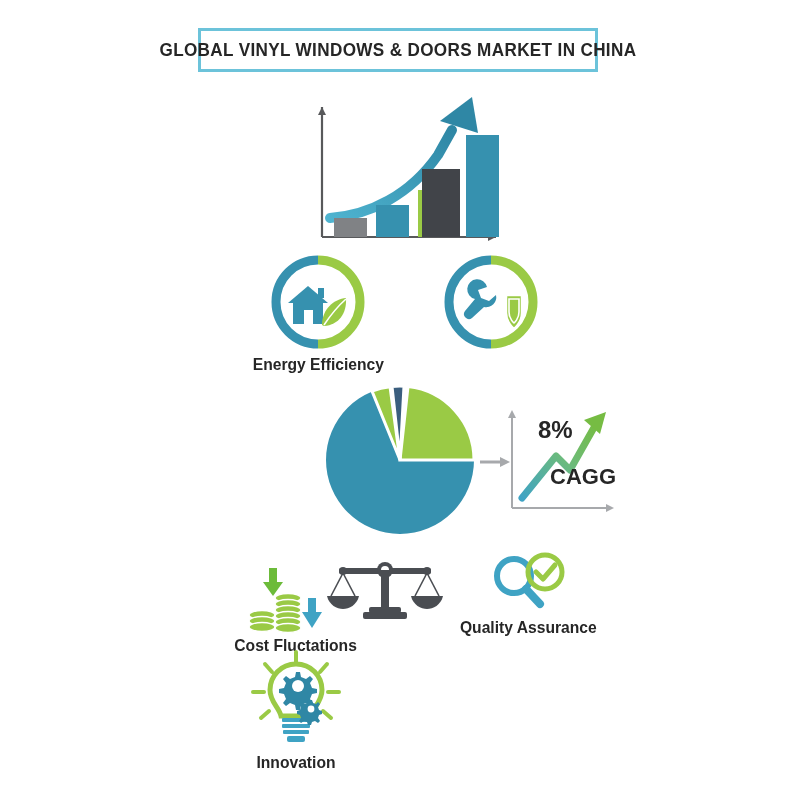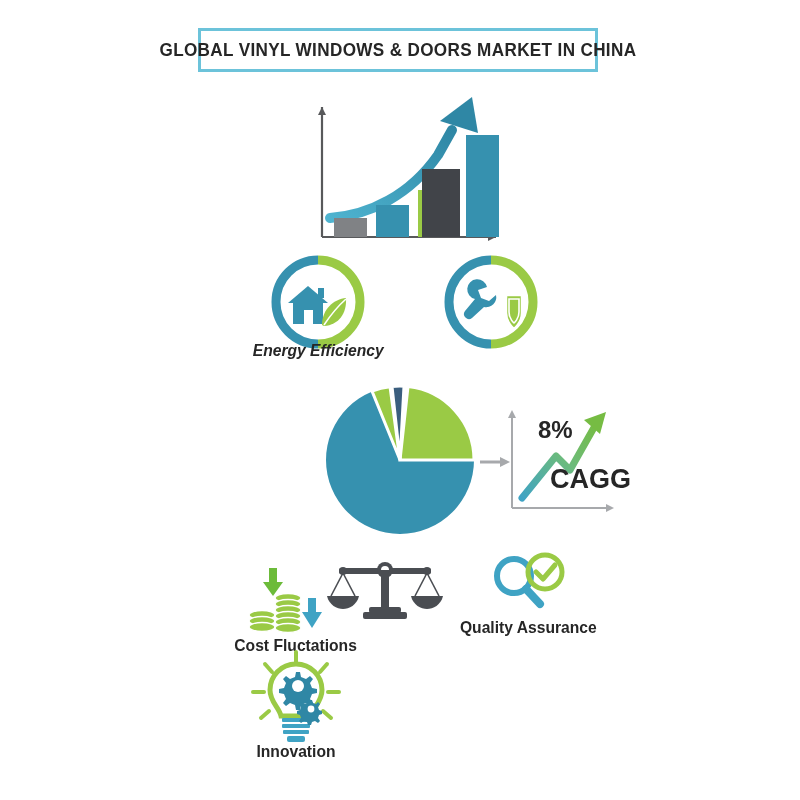--- a/index.html
+++ b/index.html
@@ -129,21 +129,21 @@
         <rect x="31" y="49" width="30" height="22"></rect>
         <rect x="56" y="35" width="6" height="10"></rect>
         <rect x="42" y="57" width="9" height="14" fill="#ffffff"></rect>
       </g>
 
       <g>
         <path d="M60,72 C60,56 72,46 84,45 C85,60 77,72 62,73 Z" fill="#9aca45"></path>
         <path d="M62,72 C68,63 76,53 84,46" stroke="#ffffff" stroke-width="1.6" fill="none"></path>
       </g>
     </svg>
-    <div class="label-wrap" style="top:88px; left:-34px; width:180px;font-style:italic;">
+    <div class="label-wrap" style="top:102px; left:-34px; width:180px;">
       <span class="label">Energy Efficiency</span>
     </div>
   </div>
 
   <div class="blk" style="left:435px; top:253px; width:112px; height:98px;">
     <svg width="112" height="98" viewBox="0 0 112 98">
       <g fill="none" stroke-width="9">
         <path d="M56,7 A42,42 0 0,0 56,91" stroke="#3691af"></path>
         <path d="M56,7 A42,42 0 0,1 56,91" stroke="#9aca45"></path>
       </g>
@@ -194,21 +194,21 @@
           <stop offset="100%" stop-color="#76bc43"></stop>
         </linearGradient>
       </defs>
       <path d="M22,98 L56,56 L70,70 L96,24" stroke="url(#caggGrad)" stroke-width="7" fill="none" stroke-linejoin="round" stroke-linecap="round"></path>
       <polygon points="106,12 84,20 100,34" fill="#76bc43"></polygon>
     </svg>
     <div style="position:absolute; left:38px; top:16px;">
       <span class="label" style="font-size:24px;">8%</span>
     </div>
     <div style="position:absolute; left:50px; top:64px;">
-      <span class="label" style="font-size:27px;">CAGG</span>
+      <span class="label" style="font-size:22px;">CAGG</span>
     </div>
   </div>
 
   <div class="blk" style="left:240px; top:566px; width:112px; height:72px;text-decoration:underline;">
     <svg width="112" height="72" viewBox="0 0 112 72">
 
       <g fill="#6cbb3a">
         <rect x="29" y="2" width="8" height="18"></rect>
         <polygon points="33,30 23,16 43,16"></polygon>
       </g>
@@ -309,19 +309,19 @@
         <rect x="42" y="86" width="18" height="6" rx="2"></rect>
       </g>
 
       <g fill="#2f87a5">
         <path d="M51,22 l4,0 l1,5 l5,2 l4,-3 l3,3 l-3,4 l2,5 l5,1 l0,4 l-5,1 l-2,5 l3,4 l-3,3 l-4,-3 l-5,2 l-1,5 l-4,0 l-1,-5 l-5,-2 l-4,3 l-3,-3 l3,-4 l-2,-5 l-5,-1 l0,-4 l5,-1 l2,-5 l-3,-4 l3,-3 l4,3 l5,-2 Z"></path>
         <circle cx="53" cy="36" r="6" fill="#ffffff"></circle>
         <path d="M64,50 l3,0 l1,3 l3,1 l2,-2 l2,2 l-2,3 l1,3 l3,1 l0,3 l-3,1 l-1,3 l2,3 l-2,2 l-3,-2 l-3,1 l-1,3 l-3,0 l-1,-3 l-3,-1 l-3,2 l-2,-2 l2,-3 l-1,-3 l-3,-1 l0,-3 l3,-1 l1,-3 l-2,-3 l2,-2 l3,2 l3,-1 Z"></path>
         <circle cx="66" cy="59" r="3.4" fill="#ffffff"></circle>
       </g>
     </svg>
-    <div class="label-wrap" style="top:92px; left:-49px; width:200px;">
+    <div class="label-wrap" style="top:103px; left:-49px; width:200px;">
       <span class="label">Innovation</span>
     </div>
   </div>
 
 
 </div>
 
 </body></html>

